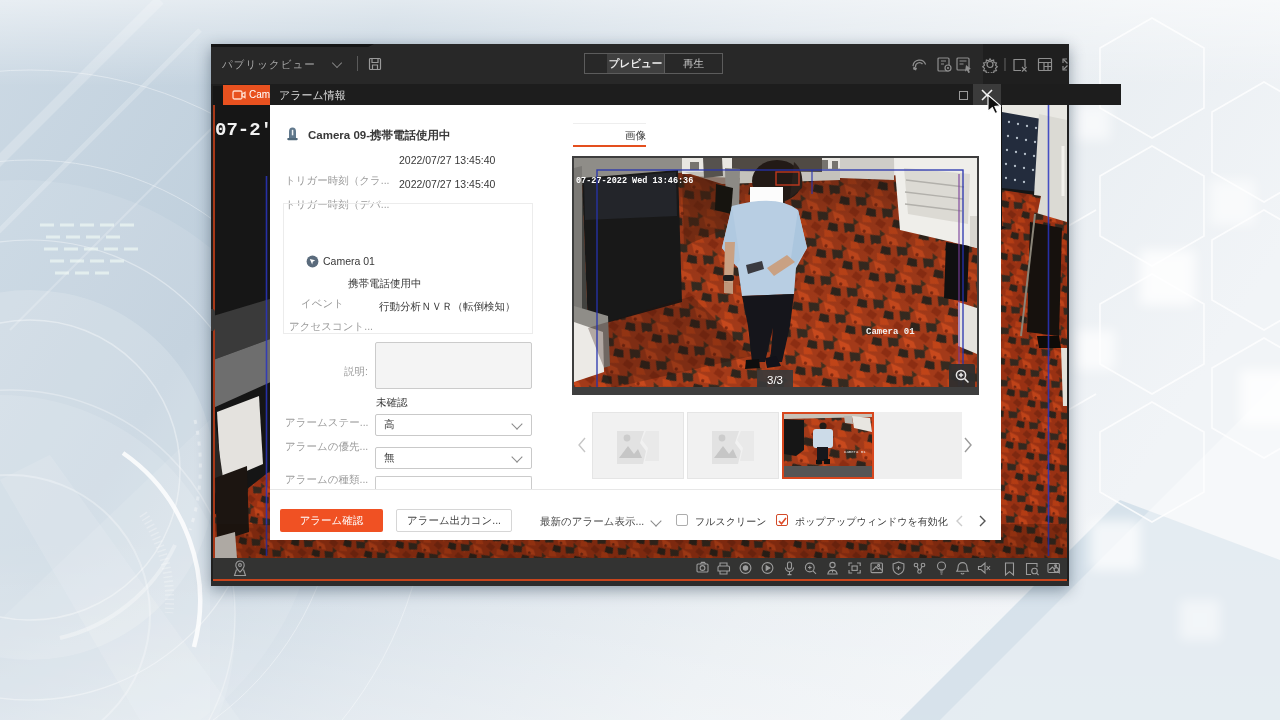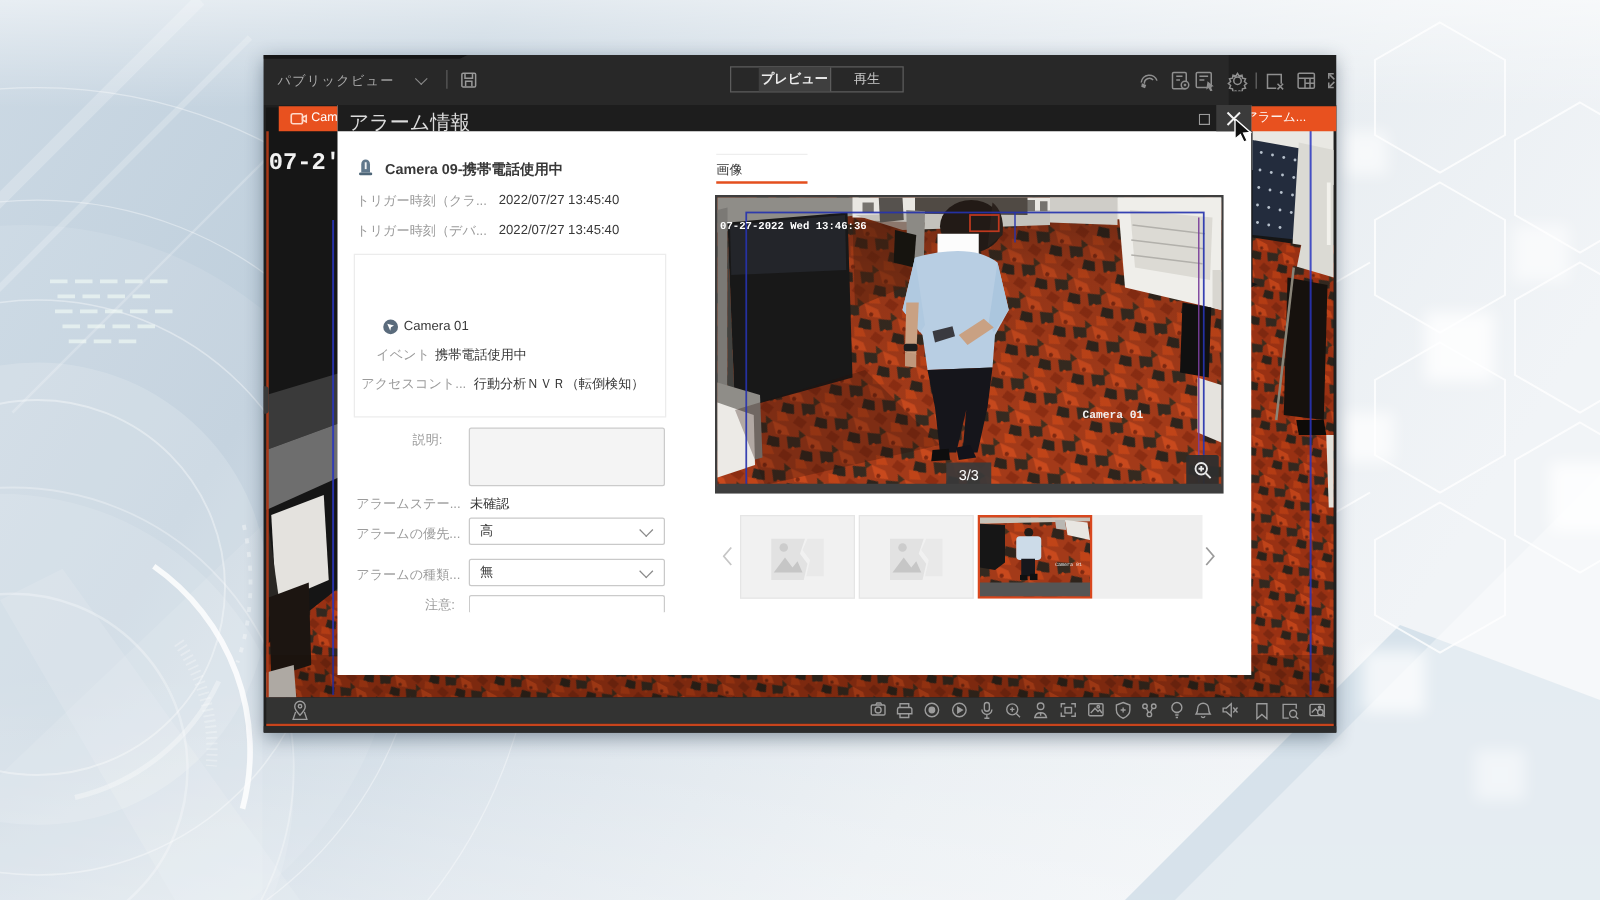--- a/index.html
+++ b/index.html
@@ -16,23 +16,23 @@
   
   #stage { left:0; top:40px; width:858px; height:502px; background:#1f1f1f; }
   
   #btoolbar { left:2px; top:474px; width:854px; height:21px; background:#333332; }
   #borderline { left:2px; top:495px; width:854px; height:2px; background:#c8441c; }
   #bbase { left:0px; top:497px; width:858px; height:5px; background:#2b2b2b; }
   
   .camtab { top:1px; height:20px; background:#e8511f; color:#fff; font-size:10px; line-height:20px; }
   
   #dlg { left:59px; top:40px; width:731px; height:456px; background:#fff; }
-  #dlgbar { left:0; top:0; width:731px; height:21px; background:#1d1d1d; color:#dcdcdc; font-size:16px; }
+  #dlgbar { left:0; top:0; width:851px; height:21px; background:#1d1d1d; color:#dcdcdc; font-size:11px; }
   #dlgbar .ttl { position:absolute; left:9px; top:4px; }
-  .gray { color:#9b9b9b; }
+  .gray { color:#9b9b9b;margin-top:20px; }
   .dark { color:#383838; }
   .fs12 { font-size:10.5px; }
   
   #lcol { left:0; top:21px; width:277px; height:385px; }
   #panel { left:13px; top:98px; width:250px; height:131px; border:1px solid #ececec; }
   #panelhead { left:0; top:0; width:248px; height:33px; background:#f2f2f2; line-height:33px; }
   .sel { border:1px solid #c9c9c9; border-radius:2px; background:#fff; }
   .chev:after { content:""; display:block; width:7px; height:7px; border-right:1.4px solid #8a8a8a; border-bottom:1.4px solid #8a8a8a; transform:rotate(45deg); }
   
   #dfoot { left:0; top:405px; width:731px; height:51px; border-top:1px solid #e7e7e7; background:#fff; }
@@ -349,40 +349,40 @@
           <svg class="abs" style="left:22px;top:51px" width="13" height="13" viewBox="0 0 13 13" fill="none">
             <circle cx="6.5" cy="6.5" r="5.9" fill="#5a6b7c"></circle>
             <path d="M3.8 4 l5.4 1.3 -2.4 1.5 -0.6 2.8 z" fill="#fff"></path>
           </svg>
           <div class="abs dark fs12" style="left:39px;top:51px">Camera 01</div>
           <div class="abs gray fs12" style="left:17px;top:73px">イベント</div>
           <div class="abs dark fs12" style="left:64px;top:73px">携帯電話使用中</div>
           <div class="abs gray fs12" style="left:5px;top:96px">アクセスコント...</div>
           <div class="abs dark fs12" style="left:95px;top:96px">行動分析ＮＶＲ（転倒検知）</div>
         </div>
-        <div class="abs gray fs12" style="left:28px;top:240px;width:88px;text-align:center">説明:</div>
+        <div class="abs gray fs12" style="left:10px;top:240px;width:88px;text-align:right">説明:</div>
         <div class="abs" style="left:105px;top:237px;width:157px;height:47px;background:#f4f4f4;border:1px solid #cbcbcb;border-radius:2px"></div>
         <div class="abs gray fs12" style="left:15px;top:291px">アラームステー...</div>
         <div class="abs dark fs12" style="left:106px;top:291px">未確認</div>
         <div class="abs gray fs12" style="left:15px;top:315px">アラームの優先...</div>
         <div class="abs sel" style="left:105px;top:309px;width:157px;height:22px">
           <span class="dark fs12" style="position:absolute;left:8px;top:3px">高</span>
           <div class="chev" style="position:absolute;right:10px;top:5px"></div>
         </div>
         <div class="abs gray fs12" style="left:15px;top:348px">アラームの種類...</div>
         <div class="abs sel" style="left:105px;top:342px;width:157px;height:22px">
           <span class="dark fs12" style="position:absolute;left:8px;top:3px">無</span>
           <div class="chev" style="position:absolute;right:10px;top:5px"></div>
         </div>
         <div class="abs gray fs12" style="left:70px;top:372px">注意:</div>
         <div class="abs" style="left:105px;top:371px;width:157px;height:14px;border:1px solid #cbcbcb;border-bottom:none;border-radius:2px 2px 0 0"></div>
       </div>
       <div id="rcol" class="abs">
         <div class="abs" style="left:26px;top:18px;width:73px;height:1px;background:#eeeeee"></div>
-        <div class="abs dark fs12" style="left:26px;top:24px;width:73px;text-align:left">画像</div>
+        <div class="abs dark fs12" style="left:26px;top:24px;width:73px;text-align:right">画像</div>
         <div class="abs" style="left:26px;top:40px;width:73px;height:2px;background:#e44f1e"></div>
         <svg id="photo" class="abs" style="left:25px;top:51px" width="407" height="239">
           <defs>
             <pattern id="cpt2" width="34" height="34" patternUnits="userSpaceOnUse" patternTransform="rotate(24) scale(0.85)">
               <rect width="34" height="34" fill="#a33a19"></rect>
               <path d="M0 2 h14 l6 6 -12 4 z" fill="#c8491d"></path>
               <path d="M18 10 l12 -4 4 8 -10 6 z" fill="#352a20"></path>
               <path d="M2 16 l10 -2 4 8 -12 4 z" fill="#2e241c"></path>
               <path d="M20 22 l10 2 -2 8 -10 -2 z" fill="#8c2d12"></path>
               <path d="M0 26 l8 -2 6 6 -10 4 z" fill="#c04418"></path>
@@ -509,18 +509,37 @@
             <circle cx="41" cy="14" r="3.6" fill="#221c18"></circle>
             <rect x="31" y="17" width="20" height="19" rx="3" fill="#ccdbe8"></rect>
             <rect x="35" y="35" width="11" height="14" fill="#17171c"></rect>
             <rect x="34" y="48" width="6" height="4" fill="#101010"></rect>
             <rect x="42" y="47" width="6" height="5" fill="#101010"></rect>
           </g>
           <text x="62" y="41" font-size="4" fill="#e8e8e8" font-family="Liberation Mono,monospace">Camera 01</text>
           <rect x="2" y="54" width="88" height="11" fill="#555555"></rect>
         </svg>
       </div>
+      <div id="dfoot" class="abs">
+        <div id="btnok" class="abs btn">アラーム確認</div>
+        <div id="btnout" class="abs btn">アラーム出力コン...</div>
+        <div class="abs" style="left:270px;top:25px;color:#4a4a4a;font-size:10.5px">最新のアラーム表示...</div>
+        <div class="chev abs" style="left:382px;top:27px"></div>
+        <div class="abs cb" style="left:406px;top:24px"></div>
+        <div class="abs" style="left:425px;top:25px;color:#3c3c3c;font-size:10px">フルスクリーン</div>
+        <div class="abs cb" style="left:506px;top:24px;border-color:#d24a28"></div>
+        <svg class="abs" style="left:508px;top:27px" width="9" height="8" viewBox="0 0 9 8" fill="none" stroke="#e04b28" stroke-width="1.6">
+          <path d="M1 4 l2.5 2.8 L8 1"></path>
+        </svg>
+        <div class="abs" style="left:525px;top:25px;color:#3c3c3c;font-size:10px">ポップアップウィンドウを有効化</div>
+        <svg class="abs" style="left:686px;top:25px" width="7" height="12" fill="none" stroke="#cccccc" stroke-width="1.4">
+          <path d="M6 1 L1 6 l5 5"></path>
+        </svg>
+        <svg class="abs" style="left:709px;top:25px" width="7" height="12" fill="none" stroke="#555555" stroke-width="1.4">
+          <path d="M1 1 l5 5 -5 5"></path>
+        </svg>
+      </div>
     </div>
 
     <svg class="abs" style="left:776px;top:51px" width="18" height="22" viewBox="0 0 18 22">
       <path d="M1 0v16.2l4.3-3.6 2.8 6 2.6-1.2-2.8-5.9 5.6-.6z" fill="#111" stroke="#fff" stroke-width="1.1"></path>
     </svg>
   </div>
 
 </body></html>

